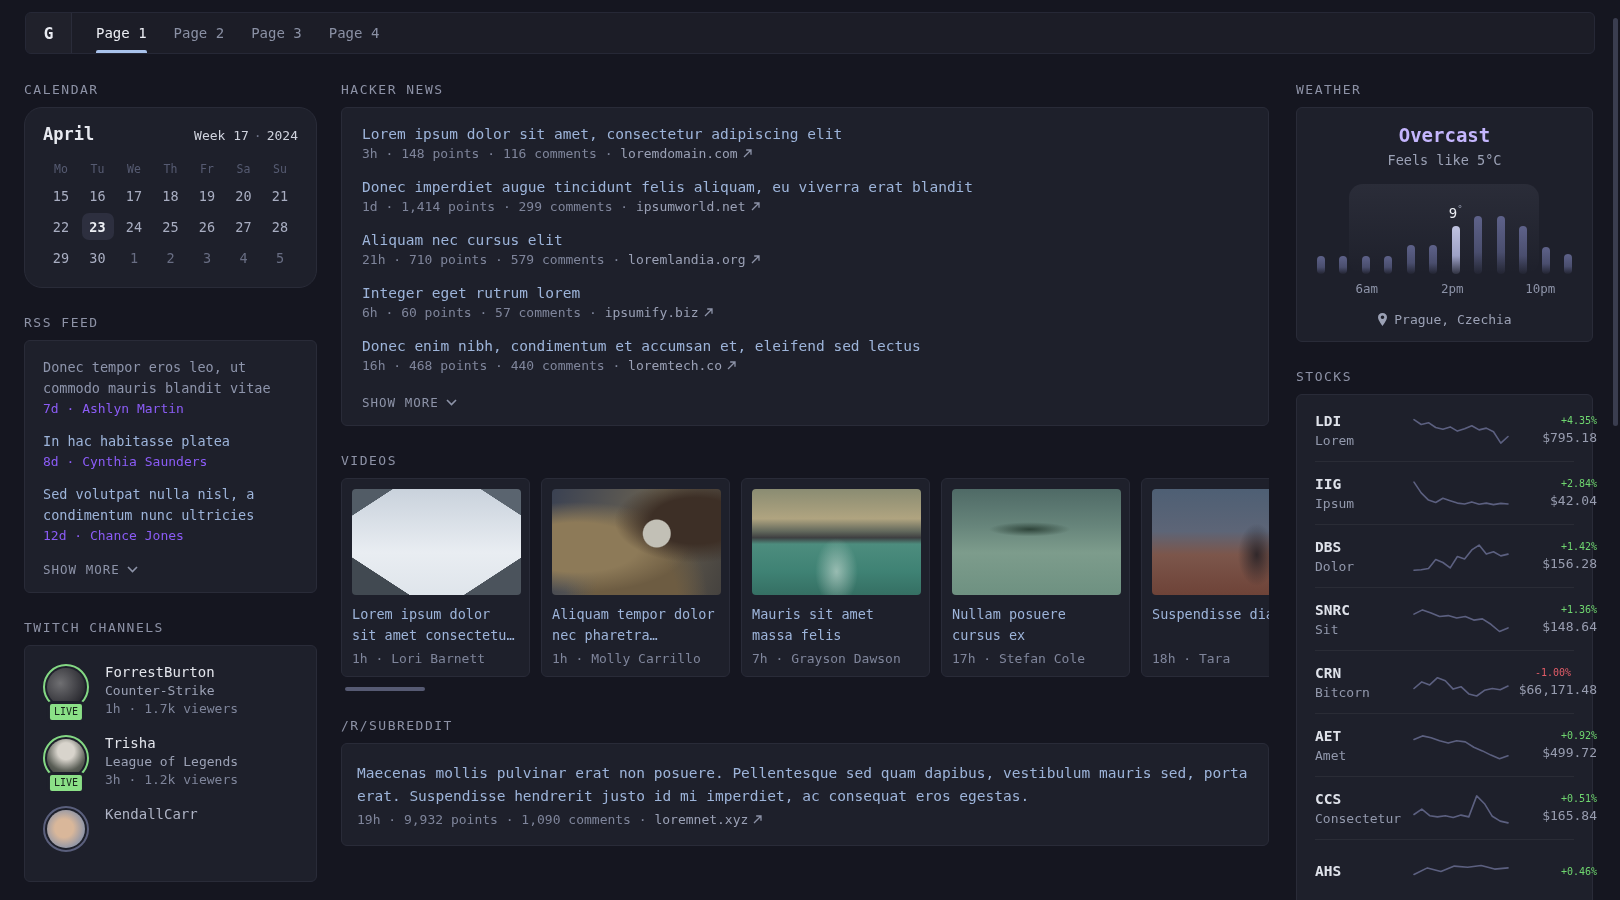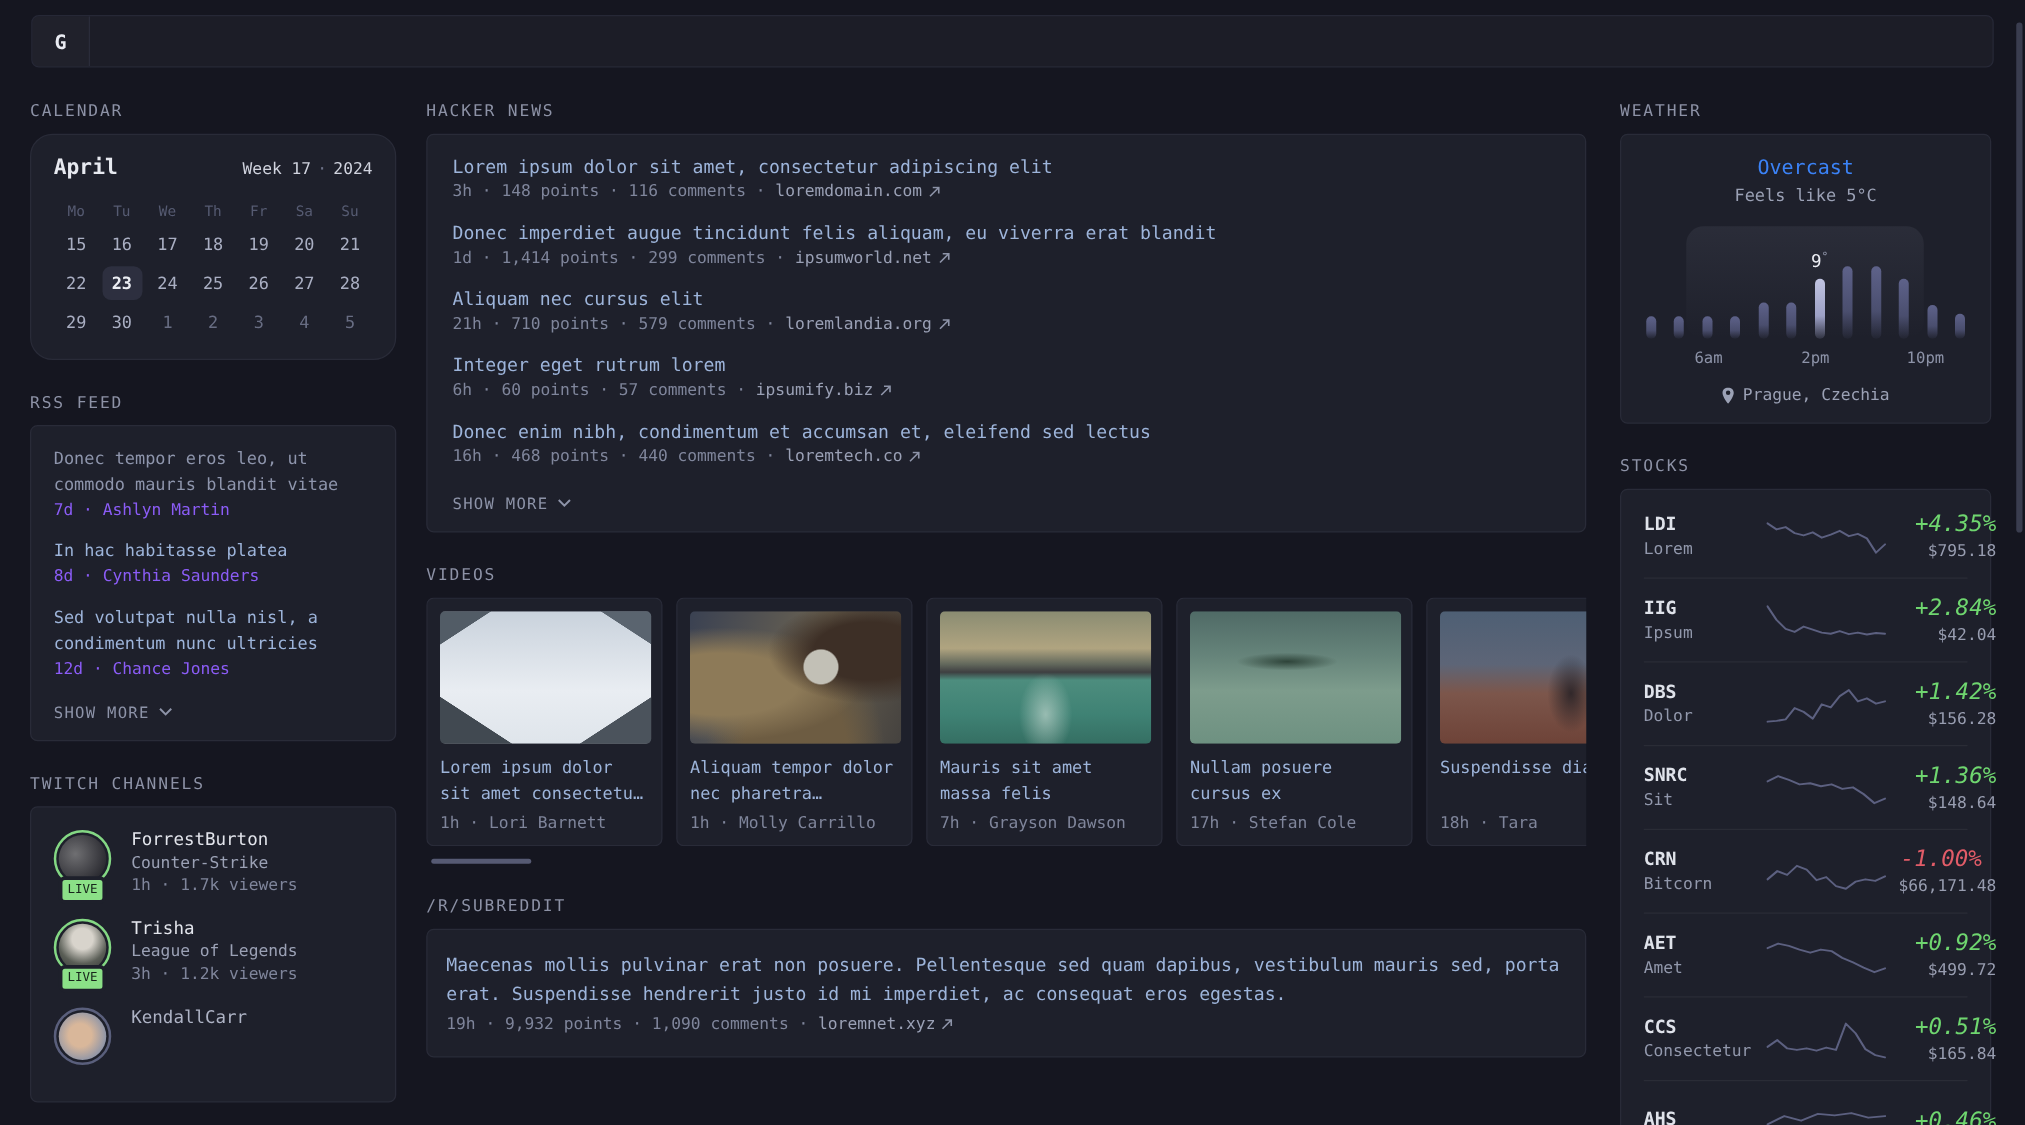--- a/index.html
+++ b/index.html
@@ -137,21 +137,21 @@
     height:42px;
   }
   .vid-meta { font-size:13px; color:#7f859b; margin-top:5px; white-space:nowrap; overflow:hidden; }
   .vid-scroll { margin-top:10px; height:4px; position:relative; }
   .vid-scroll .thumb { position:absolute; left:4px; top:0; width:80px; height:4px; border-radius:2px; background:#565a73; cursor:pointer; }
   
   .sub-card { padding:18px 15px; }
   .sub-title { font-size:14.5px; line-height:23px; color:#9db4da; cursor:pointer; }
   
   .weather-card { padding:16px 18px 14px; text-align:center; }
-  .w-cond { font-size:16px; font-weight:normal; color:#3b82f6; }
+  .w-cond { font-size:19px; font-weight:bold; color:#c4b5fd; }
   .w-feels { font-size:13.5px; color:#9ba1b5; margin-top:6px; }
   .w-chart { position:relative; height:92px; margin-top:14px; display:flex; align-items:flex-end; justify-content:space-between; padding:0 2px; }
   .w-overlay {
     position:absolute; left:34px; width:190px; top:2px; bottom:0; border-radius:14px;
     background:linear-gradient(rgba(205,210,235,0.07), rgba(205,210,235,0.015) 80%, rgba(205,210,235,0));
   }
   .w-bar {
     width:8px; border-radius:4px; position:relative;
     background:linear-gradient(to bottom, #5e628a, #4a4e6e 62%, rgba(74,78,110,0.1));
   }
@@ -168,32 +168,38 @@
   .pin { width:11px; height:13px; }
   
   .stocks-card { padding:4px 18px; }
   .stock-row { display:flex; align-items:center; padding:13px 0; border-top:1px solid rgba(255,255,255,0.055); cursor:pointer; }
   .stock-row:first-child { border-top:none; }
   .stock-left { width:98px; flex:none; }
   .stock-sym { font-size:14.5px; font-weight:bold; color:#dfe2ea; }
   .stock-name { font-size:13px; color:#9298ac; margin-top:4px; }
   .stock-spark { flex:1; display:flex; justify-content:center; }
   .stock-right { width:88px; flex:none; text-align:right; }
-  .stock-change { font-size:18px;font-style:italic; }
+  .stock-change { font-size:10px; }
   .stock-change.pos { color:#6fd66f; }
   .stock-change.neg { color:#e25c68;text-align:center; }
   .stock-price { font-size:13px; color:#989db0; margin-top:4px; white-space:nowrap; }
   
   .v-scrollbar { position:absolute; right:2px; top:18px; width:5px; height:408px; border-radius:3px; background:#3a3d4f; cursor:pointer; }
 </style>
 </head>
 <body>
 
 <header class="topbar">
   <div class="logo">G</div>
+  <nav class="tabs" id="tabs">
+      <div class="tab active">Page 1</div>
+      <div class="tab">Page 2</div>
+      <div class="tab">Page 3</div>
+      <div class="tab">Page 4</div>
+    </nav>
 </header>
 
 <div class="page">
 
   <aside class="col-left">
 
     <section class="section">
       <h2 class="sec-title">CALENDAR</h2>
       <div class="card cal-card">
         <div class="cal-head">

